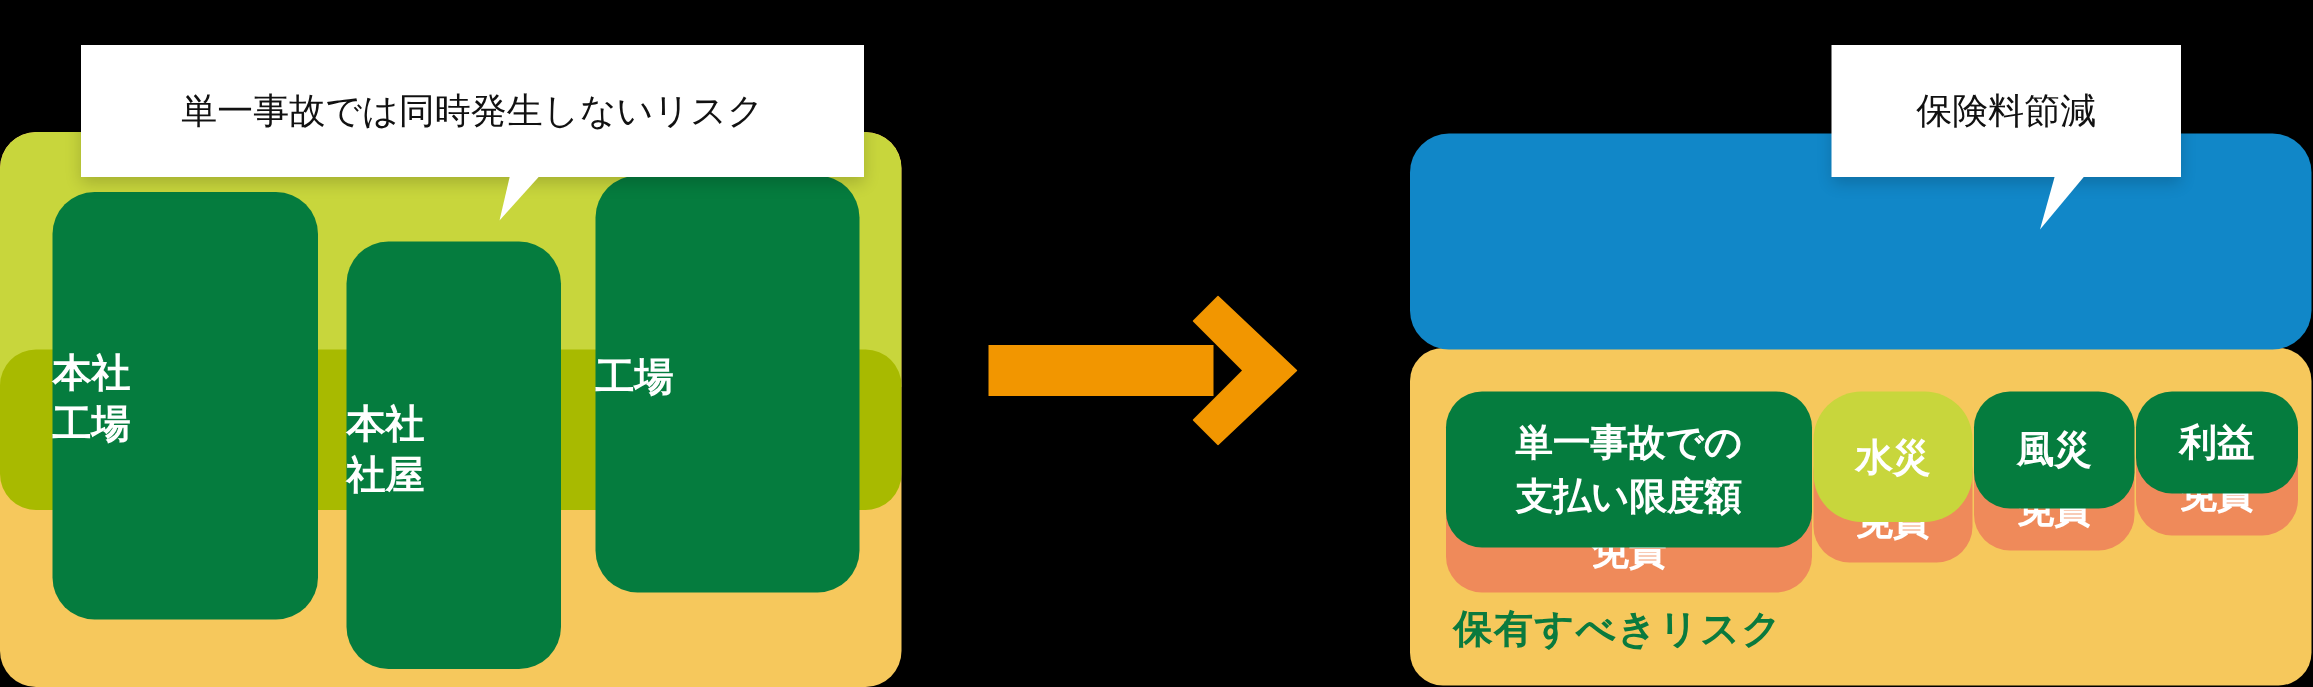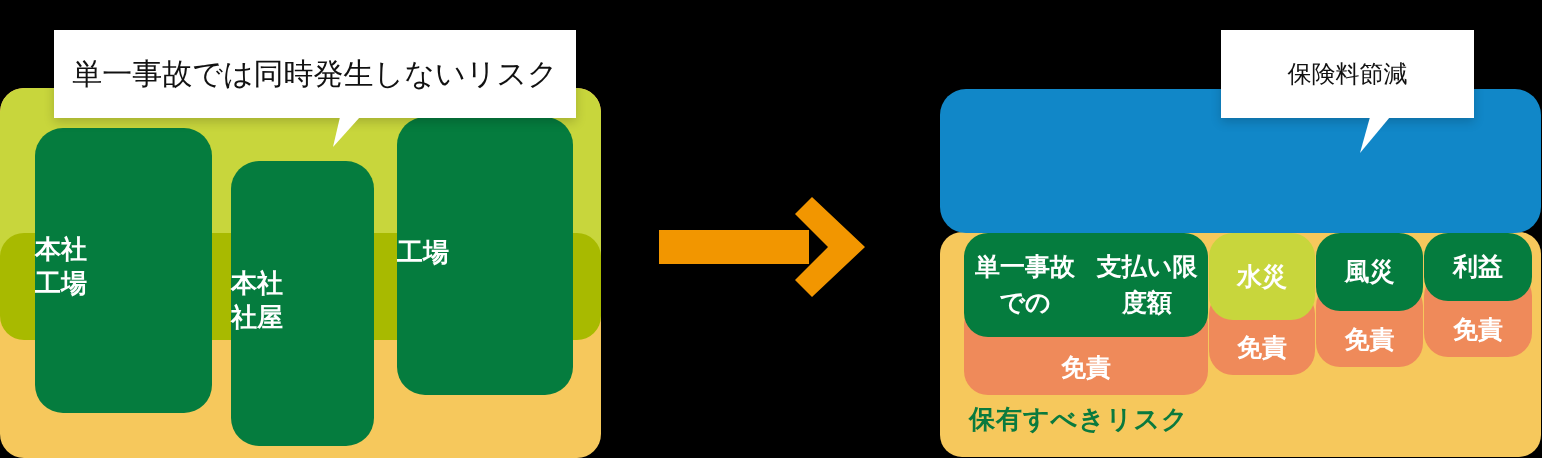--- a/index.html
+++ b/index.html
@@ -35,21 +35,21 @@
       font-size: 26px;
       line-height: 34px;
       text-align: left;
       font-weight: bold;
     }
     .bldg span { display: block; }
 
     .callout {
       background: #ffffff;
       color: #111111;
-      font-size: 30px;
+      font-size: 24px;
       text-align: center;
       box-shadow: 0 4px 10px rgba(0,0,0,0.18);
     }
 
     
     .arrow-shaft {
       left: 659px; top: 230px; width: 150px; height: 34px;
       background: #f29600;
     }
     .arrow-head {
@@ -75,21 +75,22 @@
       font-weight: bold;
       text-align: center;
     }
     .cover {
       border-radius: 24px;
       color: #ffffff;
       font-size: 25px;
       font-weight: bold;
       text-align: center;
       display: flex; align-items: center; justify-content: center;
-      flex-direction: row;
+      flex-direction: column;
+      margin-top: 28px;
     }
     .cover.green { background: #057c3e; }
     .cover.lime { background: #c8d63c; }
     .cover span { display: block; line-height: 36px; }
 
     .retained-label {
       left: 969px; top: 402px;
       color: #0a7a3e;
       font-size: 26px;
       font-weight: bold;
@@ -135,38 +136,38 @@
   <span>免責</span>
 </div>
 <div class="abs cover green" style="left:964px; top:233px; width:244px; height:104px;">
   <span>単一事故での</span>
   <span>支払い限度額</span>
 </div>
 
 <div class="abs deduct" style="left:1209px; top:290px; width:106px; height:85px; padding-top:40px; line-height:36px;">
   <span>免責</span>
 </div>
-<div class="abs cover lime" style="left:1209px; top:233px; width:106px; height:87px;">
+<div class="abs cover lime" style="left:1209px; top:233px; width:106px; height:87px;border-radius:32px;">
   <span>水災</span>
 </div>
 
 <div class="abs deduct" style="left:1316px; top:282px; width:107px; height:85px; padding-top:40px; line-height:36px;">
   <span>免責</span>
 </div>
 <div class="abs cover green" style="left:1316px; top:233px; width:107px; height:78px;align-items:center;">
   <span>風災</span>
 </div>
 
 <div class="abs deduct" style="left:1424px; top:272px; width:108px; height:85px; padding-top:40px; line-height:36px;">
   <span>免責</span>
 </div>
 <div class="abs cover green" style="left:1424px; top:233px; width:108px; height:68px;text-align:right;">
   <span>利益</span>
 </div>
 
 <div class="abs retained-label">保有すべきリスク</div>
 
-<div class="abs callout" style="left:1221px; top:30px; width:253px; height:88px; line-height:88px; font-size:24px;">
+<div class="abs callout" style="left:1221px; top:30px; width:233px; height:88px; line-height:88px; font-size:24px;">
   <span>保険料節減</span>
 </div>
 <svg class="abs" style="left:1356px; top:117px;" width="40" height="40" viewBox="0 0 40 40">
   <polygon points="14,0 34,0 4,36" fill="#ffffff"></polygon>
 </svg>
 
 </body></html>

